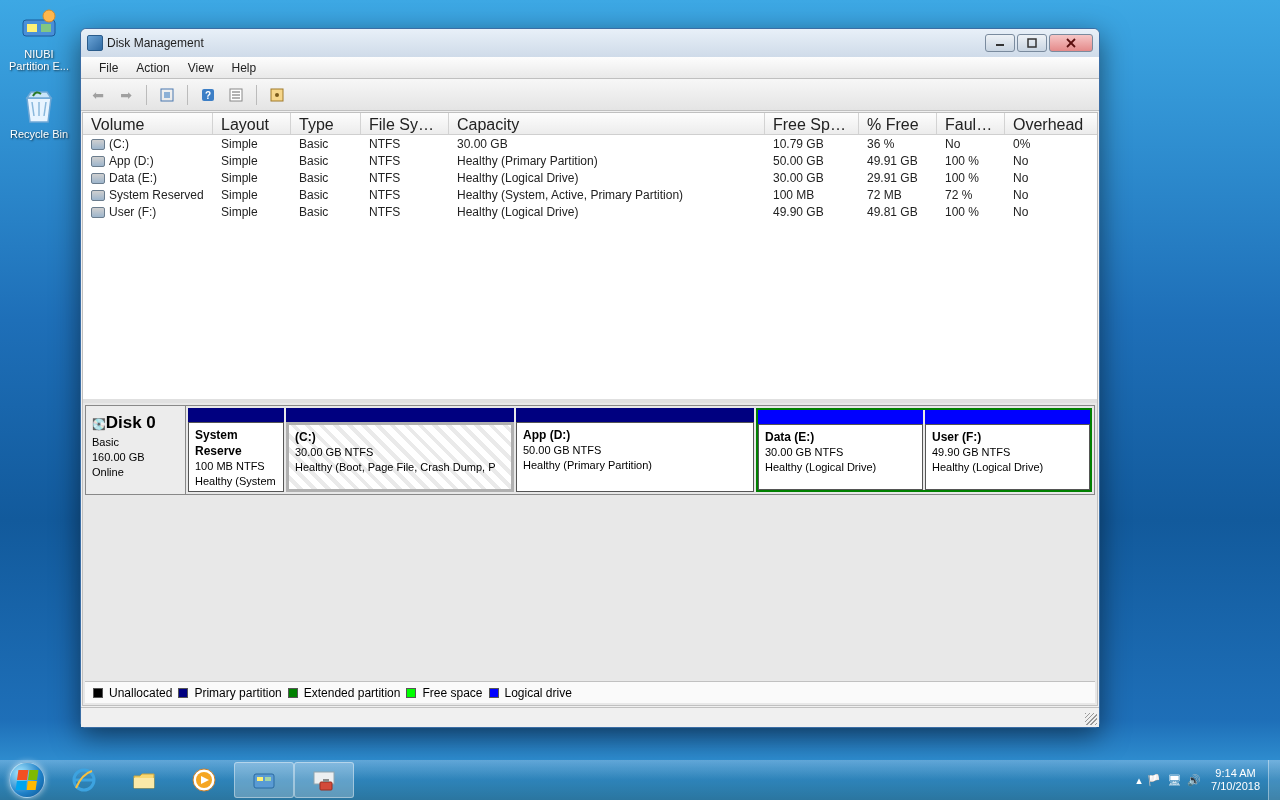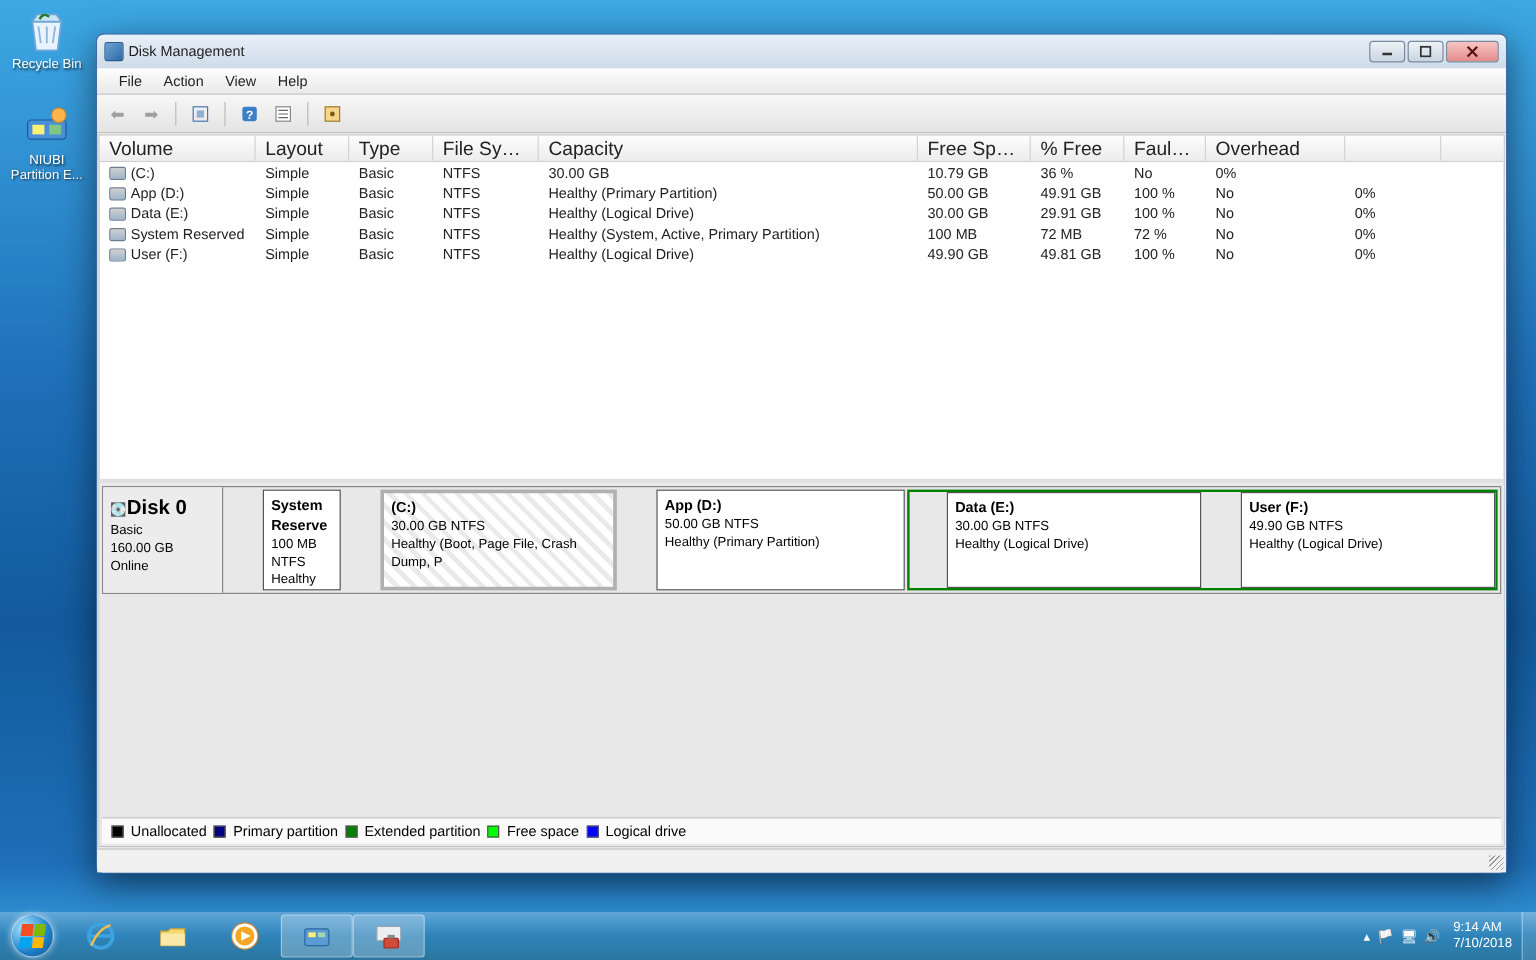--- a/index.html
+++ b/index.html
@@ -14,25 +14,25 @@
 
 .taskbar { position: absolute; bottom: 0; left: 0; width: 100%; height: 40px; background: linear-gradient(to bottom, rgba(255,255,255,0.25) 0%, rgba(0,0,0,0.15) 50%, rgba(0,0,0,0.3) 100%); display: flex; align-items: center; }
 .start-btn { width: 54px; height: 40px; display: flex; align-items: center; justify-content: center; cursor: pointer; }
 .start-orb { width: 36px; height: 36px; border-radius: 50%; background: radial-gradient(circle at 30% 30%, #a9e8ff, #1e80c8 60%, #0a4f8a); border: 1px solid rgba(255,255,255,0.5); box-shadow: 0 0 6px rgba(255,255,255,0.6); display: flex; align-items: center; justify-content: center; }
 .win-flag { width: 20px; height: 20px; display: grid; grid-template-columns: 1fr 1fr; grid-template-rows: 1fr 1fr; gap: 1px; transform: skewX(-8deg); }
 .win-flag div:nth-child(1){ background:#f25022;} .win-flag div:nth-child(2){ background:#7fba00;} .win-flag div:nth-child(3){ background:#00a4ef;} .win-flag div:nth-child(4){ background:#ffb900;}
 .task-items { display: flex; height: 100%; }
 .task-item { width: 60px; height: 40px; display: flex; align-items: center; justify-content: center; cursor: pointer; }
 .task-item.active { background: rgba(255,255,255,0.25); border: 1px solid rgba(255,255,255,0.4); border-radius: 3px; height: 36px; margin-top: 2px; }
 .tray { margin-left: auto; display: flex; align-items: center; height: 100%; color: #fff; padding: 0 8px 0 4px; font-size: 11px; gap: 6px; }
-.tray .clock { text-align: left; line-height: 1.2; padding-left: 4px; }
+.tray .clock { text-align: center; line-height: 1.2; padding-left: 4px; }
 .show-desktop { width: 12px; height: 40px; border-left: 1px solid rgba(255,255,255,0.4); background: rgba(255,255,255,0.1); cursor: pointer; }
 
 
-.window { position: absolute; top: 28px; left: 80px; width: 1176px; height: 700px; background: #f0f0f0; border: 1px solid #3b6ea5; border-radius: 6px; box-shadow: 0 8px 28px rgba(0,0,0,0.5); display: flex; flex-direction: column; }
+.window { position: absolute; top: 28px; left: 80px; width: 1020px; height: 700px; background: #f0f0f0; border: 1px solid #3b6ea5; border-radius: 6px; box-shadow: 0 8px 28px rgba(0,0,0,0.5); display: flex; flex-direction: column; }
 .titlebar { height: 28px; display: flex; align-items: center; padding: 0 6px; background: linear-gradient(to bottom, #e8f0f8, #cfdbe9); border-radius: 6px 6px 0 0; }
 .titlebar .title-text { font-size: 12px; color: #222; margin-left: 4px; }
 .titlebar .app-icon { width: 16px; height: 16px; background: linear-gradient(135deg,#6aa3d6,#2e6aa3); border: 1px solid #2a5c8c; border-radius: 2px; }
 .win-btns { margin-left: auto; display: flex; gap: 2px; }
 .win-btn { width: 30px; height: 18px; border: 1px solid #7a8b9e; border-radius: 3px; background: linear-gradient(to bottom,#eef2f6,#c9d5e2); display: flex; align-items: center; justify-content: center; cursor: pointer; font-size: 10px; color: #333; }
 .win-btn.close { width: 44px; background: linear-gradient(to bottom,#f6c6c6,#e48a8a); color: #5a0e0e; }
 
 .menubar { height: 22px; background: linear-gradient(to bottom,#fdfdfd,#e9e9e9); border-bottom: 1px solid #c0c0c0; display: flex; align-items: center; padding: 0 10px; gap: 2px; }
 .menubar span { padding: 2px 8px; cursor: pointer; font-size: 12px; color: #222; }
 
@@ -51,21 +51,21 @@
 .vl-row > div { padding: 2px 8px; white-space: nowrap; overflow: hidden; font-size: 12px; color: #222; }
 .vl-row { height: 17px; }
 .vol-ico { display: inline-block; width: 14px; height: 11px; background: linear-gradient(to bottom,#d0d0d0,#9db5cc); border: 1px solid #6b7d8e; border-radius: 2px; margin-right: 4px; vertical-align: middle; }
 
 
 .disk-map { flex: 1; background: #e8e8e8; padding: 2px; display: flex; flex-direction: column; }
 .disk-row { display: flex; height: 90px; border: 1px solid #888; margin-bottom: 2px; background: #e8e8e8; }
 .disk-label { width: 100px; background: #ececec; border-right: 1px solid #888; padding: 6px 6px; font-size: 11px; line-height: 1.35; }
 .disk-label b { font-size: 17px; }
 .disk-parts { flex: 1; display: flex; padding: 2px; gap: 2px; }
-.part-wrap { display: flex; flex-direction: row; gap: 31px; }
+.part-wrap { display: flex; flex-direction: column; }
 .part-top { height: 14px; background: #000080; }
 .part-box { flex: 1; border: 1px solid #555; background: #fff; padding: 4px 6px; font-size: 11px; line-height: 1.35; overflow: hidden; }
 .part-box b { font-size: 12px; }
 .ext-container { border: 2px solid #008000; display: flex; gap: 2px; padding: 0; flex: 1; }
 .ext-container .part-wrap { flex: 1; }
 .ext-container .part-top { background: #0000ff; }
 .selected .part-box { background: repeating-linear-gradient(45deg, #fff 0 6px, #eaeaea 6px 10px); border: 3px solid #b0b0b0; }
 
 .legend { height: 22px; background: #fafafa; border-top: 1px solid #c0c0c0; display: flex; align-items: center; padding: 0 8px; gap: 6px; font-size: 12px; }
 .legend .sw { width: 10px; height: 10px; display: inline-block; border: 1px solid #555; vertical-align: middle; }
@@ -75,38 +75,38 @@
 
 svg { display: block; }
 </style>
 </head>
 <body>
 
 <div class="desktop-icons">
   <div class="desk-icon">
     <span class="ico">
       <svg width="40" height="40" viewBox="0 0 40 40">
+          <rect x="4" y="14" width="32" height="16" rx="3" fill="#4a90d9" stroke="#1b5a9a"></rect>
+          <rect x="8" y="18" width="10" height="8" fill="#fff176"></rect>
+          <rect x="22" y="18" width="10" height="8" fill="#81c784"></rect>
+          <circle cx="30" cy="10" r="6" fill="#ffb74d" stroke="#d48b2a"></circle>
+        </svg>
+    </span>
+    <span>NIUBI Partition E...</span>
+  </div>
+  <div class="desk-icon">
+    <span class="ico">
+      <svg width="40" height="40" viewBox="0 0 40 40">
           <path d="M8 12 L32 12 L29 36 L11 36 Z" fill="#e8f4ff" stroke="#6fa8d6" stroke-width="1.5"></path>
           <path d="M8 12 L12 6 L28 6 L32 12 Z" fill="#c9e4f8" stroke="#6fa8d6" stroke-width="1.5"></path>
           <path d="M13 16 L15 30 M20 16 L20 30 M27 16 L25 30" stroke="#8ab8dc" stroke-width="1.5" fill="none"></path>
           <path d="M14 10 Q17 4 22 8" stroke="#2a7a2a" stroke-width="2" fill="none"></path>
         </svg>
     </span>
     <span>Recycle Bin</span>
-  </div>
-  <div class="desk-icon">
-    <span class="ico">
-      <svg width="40" height="40" viewBox="0 0 40 40">
-          <rect x="4" y="14" width="32" height="16" rx="3" fill="#4a90d9" stroke="#1b5a9a"></rect>
-          <rect x="8" y="18" width="10" height="8" fill="#fff176"></rect>
-          <rect x="22" y="18" width="10" height="8" fill="#81c784"></rect>
-          <circle cx="30" cy="10" r="6" fill="#ffb74d" stroke="#d48b2a"></circle>
-        </svg>
-    </span>
-    <span>NIUBI Partition E...</span>
   </div>
 </div>
 
 <div class="window">
   <div class="titlebar">
     <span class="app-icon"></span>
     <span class="title-text">Disk Management</span>
     <div class="win-btns">
       <div class="win-btn">
           <svg width="10" height="10">

